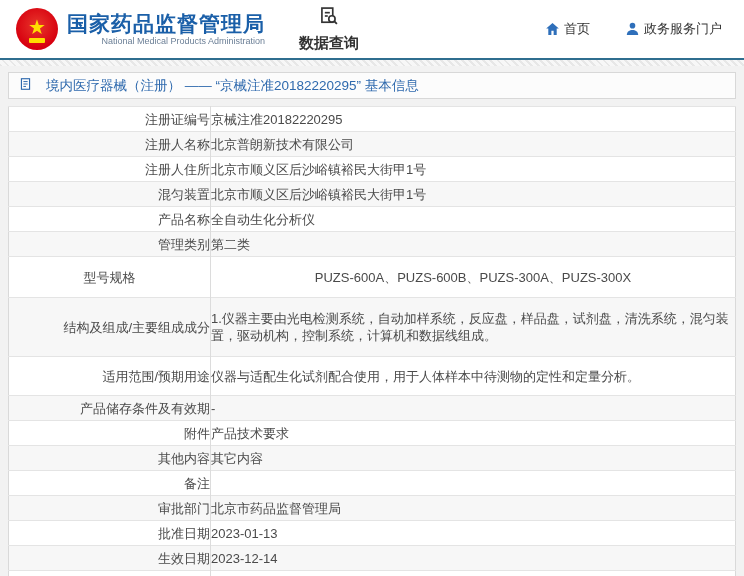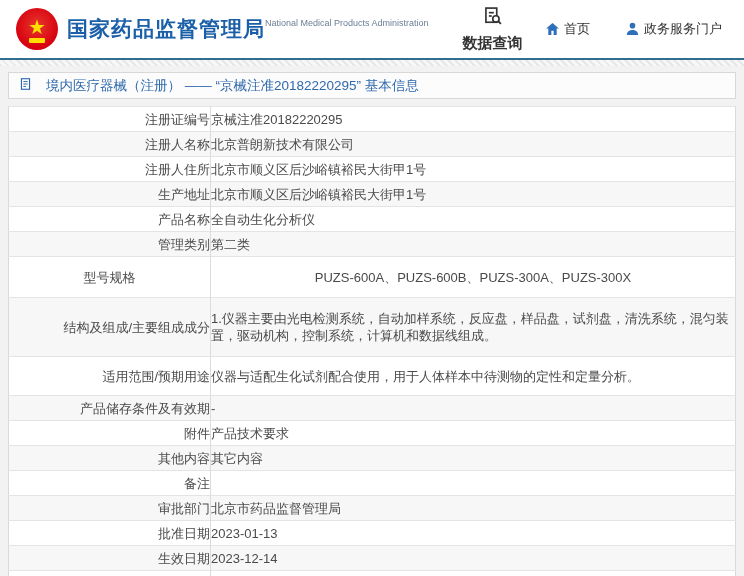--- a/index.html
+++ b/index.html
@@ -27,23 +27,23 @@
     position:relative;flex:0 0 auto;
   }
   .emblem .star{
     position:absolute;left:50%;top:50%;transform:translate(-50%,-58%);
     color:#ffde00;font-size:20px;line-height:20px;
   }
   .emblem .gate{
     position:absolute;left:50%;bottom:7px;transform:translateX(-50%);
     width:16px;height:5px;background:#ffde00;border-radius:1px;
   }
-  .logo-text{display:flex;flex-direction:row;line-height:1.1;}
+  .logo-text{display:flex;flex-direction:column;line-height:1.1;}
   .logo-title{font-size:21px;font-weight:bold;color:#1a5fa8;letter-spacing:1px;}
-  .logo-sub{font-size:9px;color:#6b7f96;margin-top:2px;}
+  .logo-sub{font-size:9px;color:#6b7f96;margin-top:2px;text-align:right;}
 
   .data-query{
     display:flex;align-items:center;gap:5px;margin-left:34px;
     font-size:15px;color:#333;font-weight:bold;cursor:pointer;flex-direction:column;
   }
 
   .header-spacer{flex:1;}
   .top-nav{display:flex;align-items:center;gap:34px;padding-right:6px;}
   .nav-item{
     display:flex;flex-direction:row;align-items:center;gap:3px;
@@ -158,21 +158,21 @@
             </tr>
             <tr>
               <td class="cell-label">注册人名称</td>
               <td class="cell-value">北京普朗新技术有限公司</td>
             </tr>
             <tr>
               <td class="cell-label">注册人住所</td>
               <td class="cell-value">北京市顺义区后沙峪镇裕民大街甲1号</td>
             </tr>
             <tr>
-              <td class="cell-label">生产地址</td>
+              <td class="cell-label">混匀装置</td>
               <td class="cell-value">北京市顺义区后沙峪镇裕民大街甲1号</td>
             </tr>
             <tr>
               <td class="cell-label">产品名称</td>
               <td class="cell-value">全自动生化分析仪</td>
             </tr>
             <tr>
               <td class="cell-label">管理类别</td>
               <td class="cell-value">第二类</td>
             </tr>

